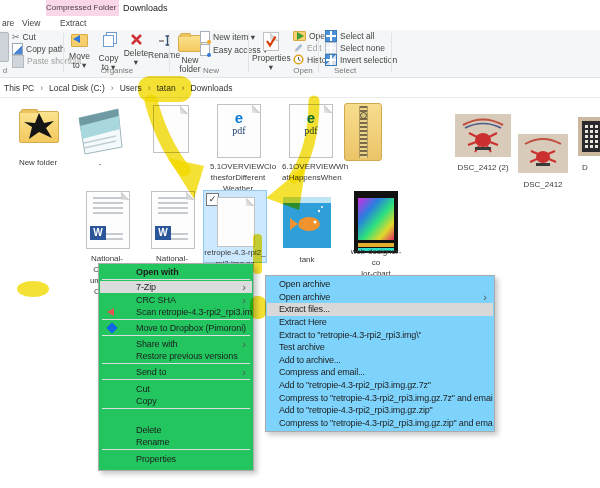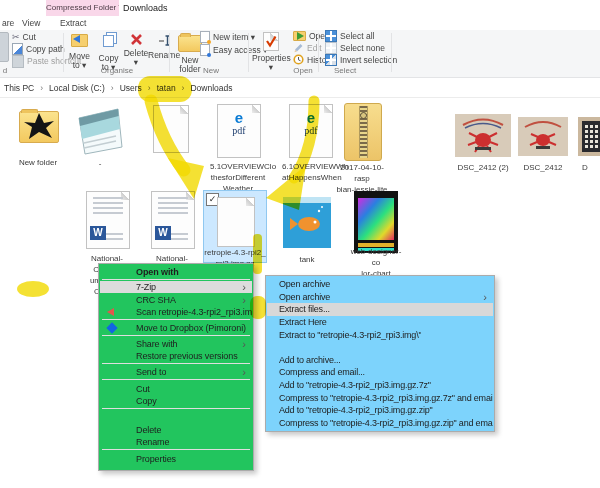--- a/index.html
+++ b/index.html
@@ -280,42 +280,38 @@
       <div>6.1OVERVIEWWh</div>
       <div>atHappensWhen</div>
     </div>
   </div>
 
   <div class="tile" style="left:336px;top:101px;width:52px;height:84px">
     <div class="zipfolder" style="position:absolute;left:8px;top:2px;width:36px;height:56px">
       <div class="zipper"></div>
         <div class="zippull"></div>
     </div>
-    <div class="tlabel" style="top:61px">
-      <div>2017-04-10-rasp</div>
-      <div>bian-jessie-lite</div>
-    </div>
   </div>
 
 
   <div class="tile" style="left:452px;top:103px;width:62px;height:70px">
     <svg width="56" height="43" style="position:absolute;left:3px;top:11px">
       <rect width="56" height="43" fill="#d8cbb9"></rect>
       <path d="M8 11 Q28 0 48 11" stroke="#c05040" stroke-width="2" fill="none"></path>
       <path d="M10 14 Q28 5 46 14" stroke="#4a5a8a" stroke-width="1.5" fill="none"></path>
       <ellipse cx="28" cy="26" rx="8" ry="7" fill="#cc2f2f"></ellipse>
       <path d="M22 23 l-8 -4 M34 23 l8 -4 M21 28 l-8 3 M35 28 l8 3 M24 32 l-4 6 M32 32 l4 6" stroke="#cc2f2f" stroke-width="2" fill="none"></path>
       <rect x="20" y="33" width="16" height="3" fill="#3a3a3a"></rect>
     </svg>
     <div class="tlabel" style="top:59px">
         <div>DSC_2412 (2)</div>
       </div>
   </div>
 
-  <div class="tile" style="left:515px;top:103px;width:56px;height:70px">
+  <div class="tile" style="left:515px;top:120px;width:56px;height:70px">
     <svg width="50" height="39" style="position:absolute;left:3px;top:14px">
       <rect width="50" height="39" fill="#d8cbb9"></rect>
       <path d="M7 10 Q25 0 43 10" stroke="#c05040" stroke-width="2" fill="none"></path>
       <ellipse cx="25" cy="23" rx="7" ry="6" fill="#cc2f2f"></ellipse>
       <path d="M20 20 l-7 -3 M30 20 l7 -3 M19 25 l-7 3 M31 25 l7 3" stroke="#cc2f2f" stroke-width="2" fill="none"></path>
       <rect x="18" y="29" width="14" height="3" fill="#3a3a3a"></rect>
     </svg>
     <div class="tlabel" style="top:59px">
         <div>DSC_2412</div>
       </div>
@@ -494,20 +490,23 @@
       </div>
     <div class="srow hov" style="top:27.2px">
       <span class="stext">Extract files...</span>
       </div>
     <div class="srow" style="top:39.8px">
       <span class="stext">Extract Here</span>
       </div>
     <div class="srow" style="top:52.4px">
       <span class="stext">Extract to "retropie-4.3-rpi2_rpi3.img\"</span>
       </div>
+    <div class="srow" style="top:65px">
+      <span class="stext">Test archive</span>
+      </div>
     <div class="srow" style="top:77.6px">
       <span class="stext">Add to archive...</span>
       </div>
     <div class="srow" style="top:90.2px">
       <span class="stext">Compress and email...</span>
       </div>
     <div class="srow" style="top:102.8px">
       <span class="stext">Add to "retropie-4.3-rpi2_rpi3.img.gz.7z"</span>
       </div>
     <div class="srow" style="top:115.4px">

